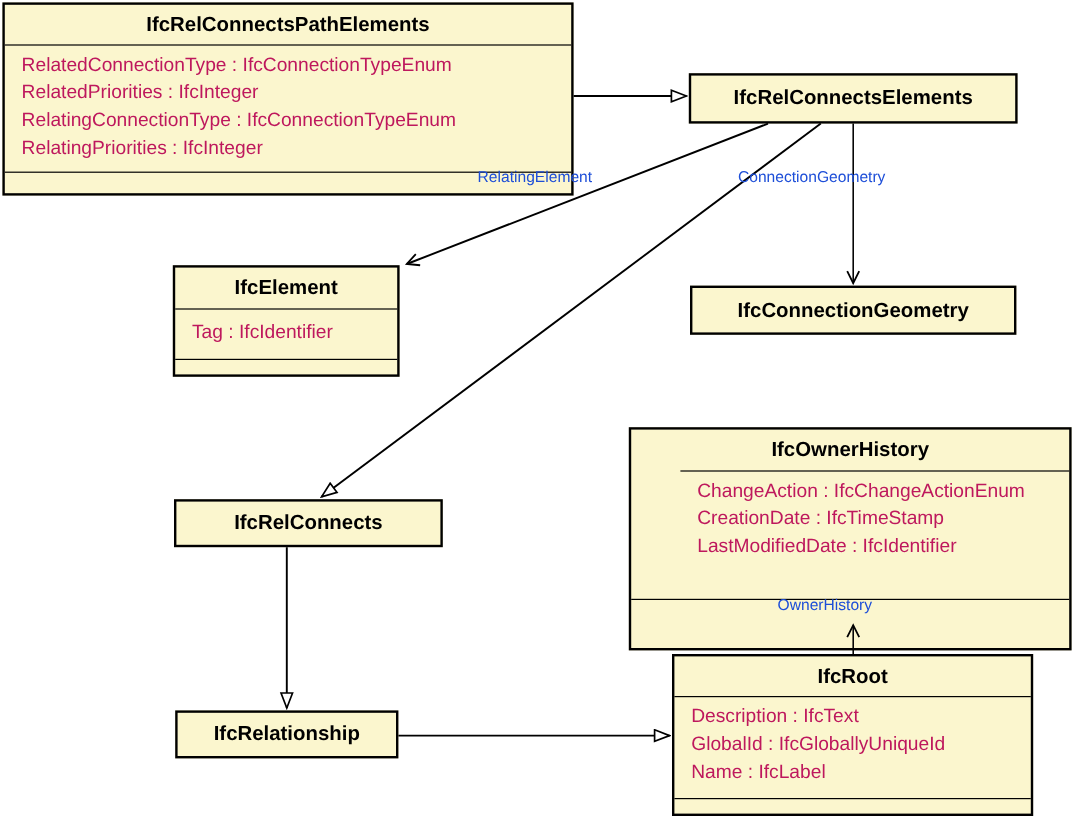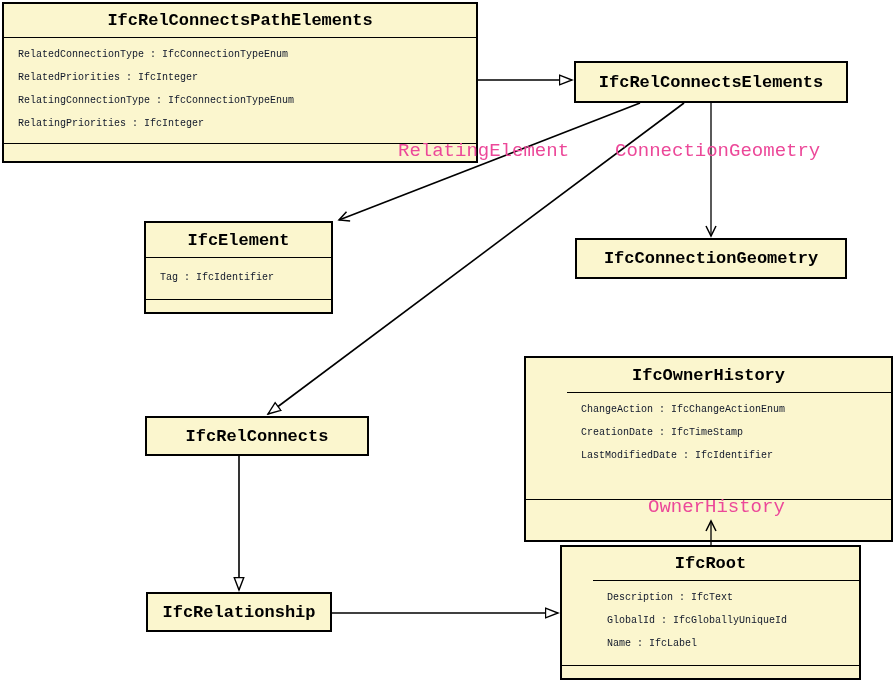--- a/index.html
+++ b/index.html
@@ -1,20 +1,20 @@
 <!DOCTYPE html>
 <html><head>
 <meta charset="utf-8">
 <style>
   html,body{margin:0;padding:0;background:#fff;}
   #canvas{
     position:relative;
     width:896px;height:684px;
     background:#ffffff;
-    font-family:Liberation Mono, monospace;
+    font-family:Liberation Sans, sans-serif;
     overflow:hidden;
   }
   .cls{
     position:absolute;
     box-sizing:border-box;
     background:#FBF6CE;
     border:2px solid #000;
     display:flex;
     flex-direction:column;
   }
@@ -25,43 +25,43 @@
     color:#000;
     text-align:center;
     display:flex;
     align-items:center;
     justify-content:center;
     flex:0 0 auto;
   }
   .cls-attrs{
     box-sizing:border-box;
     border-top:1.5px solid #000;
-    font-size:10px;
-    color:#0f172a;
+    font-size:16px;
+    color:#be185d;
     line-height:23px;
     padding:5px 6px 0 14px;
     flex:0 0 auto;
     white-space:nowrap;
     overflow:hidden;
   }
   .cls-extra{
     box-sizing:border-box;
     border-top:1.5px solid #000;
     flex:1 1 auto;
   }
   .single .cls-title{height:100%;}
   #edges{
     position:absolute;
     left:0;top:0;width:896px;height:684px;
     pointer-events:none;
   }
   .edge-label{
     position:absolute;
-    font-size:19px;
-    color:#ec4899;
+    font-size:13px;
+    color:#1d4ed8;
     white-space:nowrap;
     z-index:5;
   }
 </style>
 </head>
 <body>
 
 <div id="canvas">
 
   <div class="cls" style="left:2px;top:2px;width:476px;height:161px;">
@@ -104,21 +104,21 @@
   <div class="cls single" style="left:145px;top:416px;width:224px;height:40px;">
     <div class="cls-title">IfcRelConnects</div>
   </div>
 
   <div class="cls single" style="left:146px;top:592px;width:186px;height:40px;">
     <div class="cls-title">IfcRelationship</div>
   </div>
 
   <div class="cls" style="left:560px;top:545px;width:301px;height:135px;">
     <div class="cls-title" style="height:33px;">IfcRoot</div>
-    <div class="cls-attrs" style="height:85px;margin-left:31px;">
+    <div class="cls-attrs" style="height:85px;">
       <div>Description : IfcText</div>
       <div>GlobalId : IfcGloballyUniqueId</div>
       <div>Name : IfcLabel</div>
     </div>
     <div class="cls-extra"></div>
   </div>
 
   <svg id="edges" viewBox="0 0 896 684" xmlns="http://www.w3.org/2000/svg">
     <defs>
       <marker id="tri" markerUnits="userSpaceOnUse" markerWidth="15" markerHeight="12" refX="13.5" refY="5.8" orient="auto">

